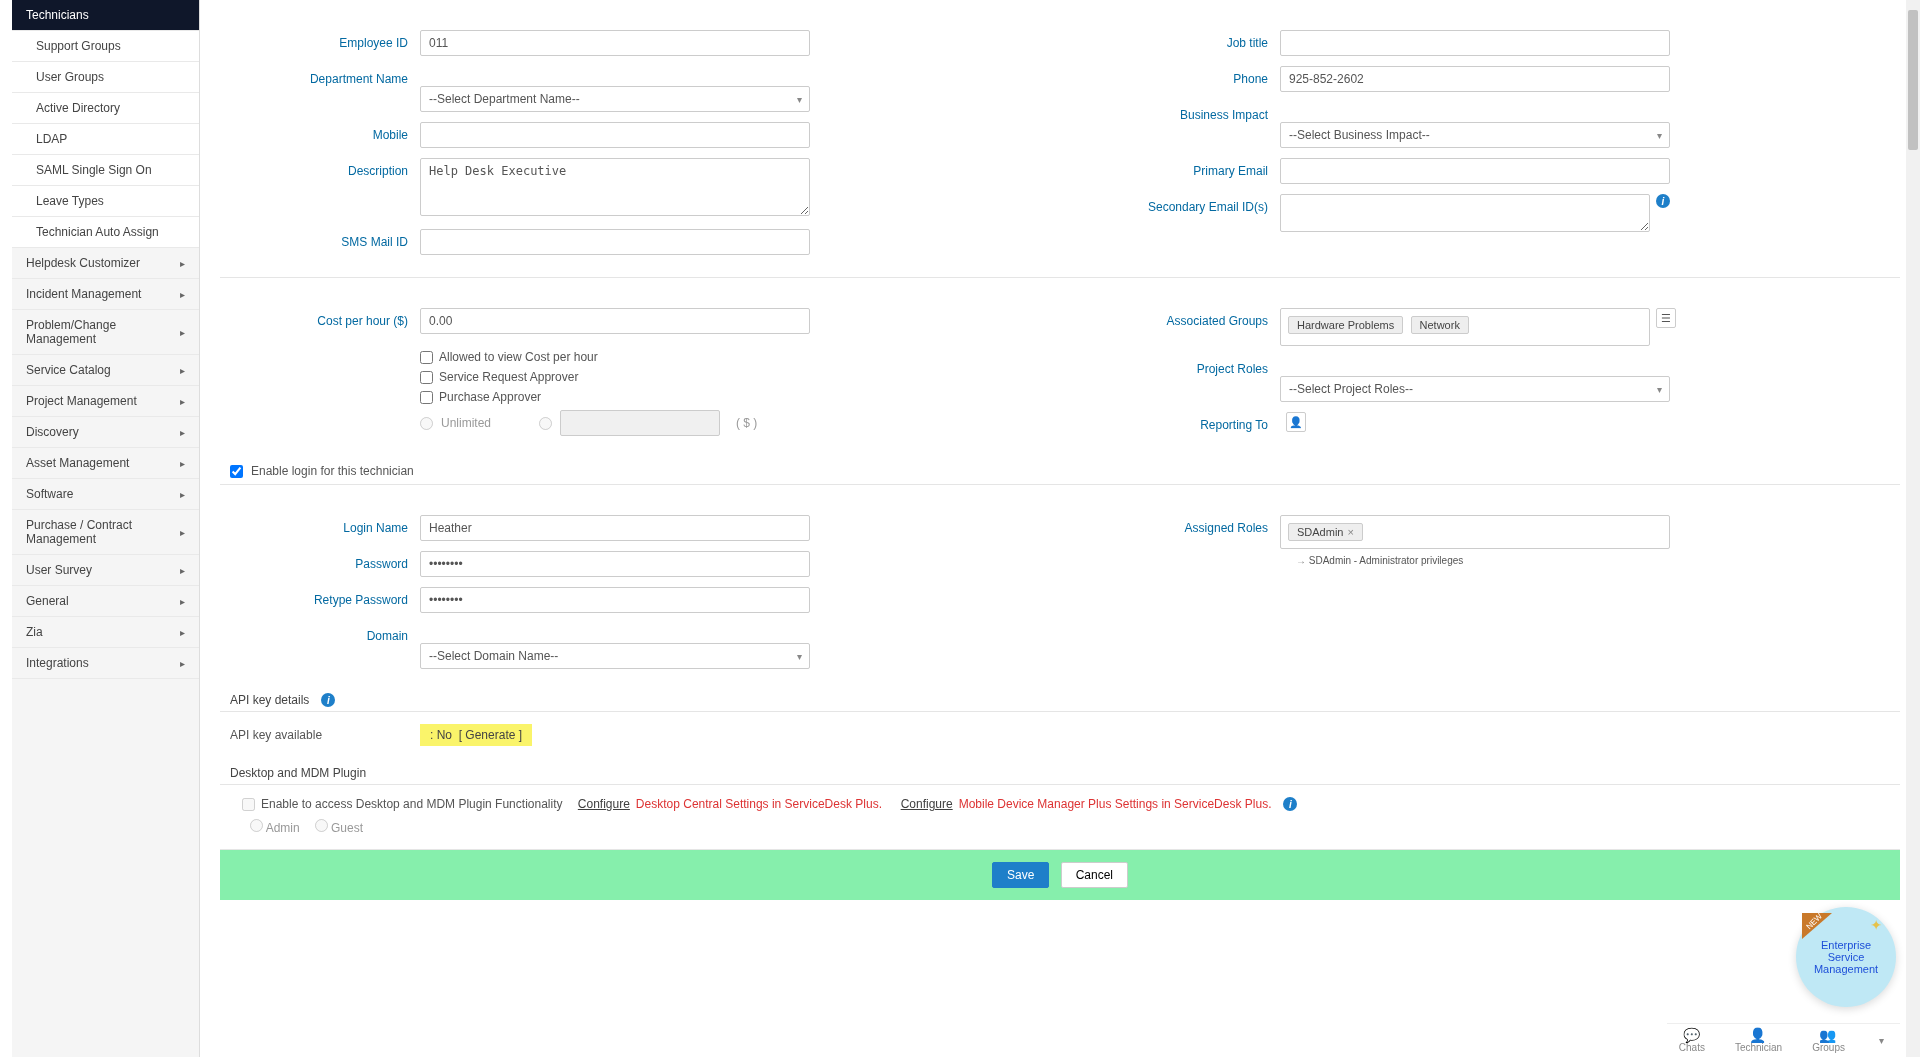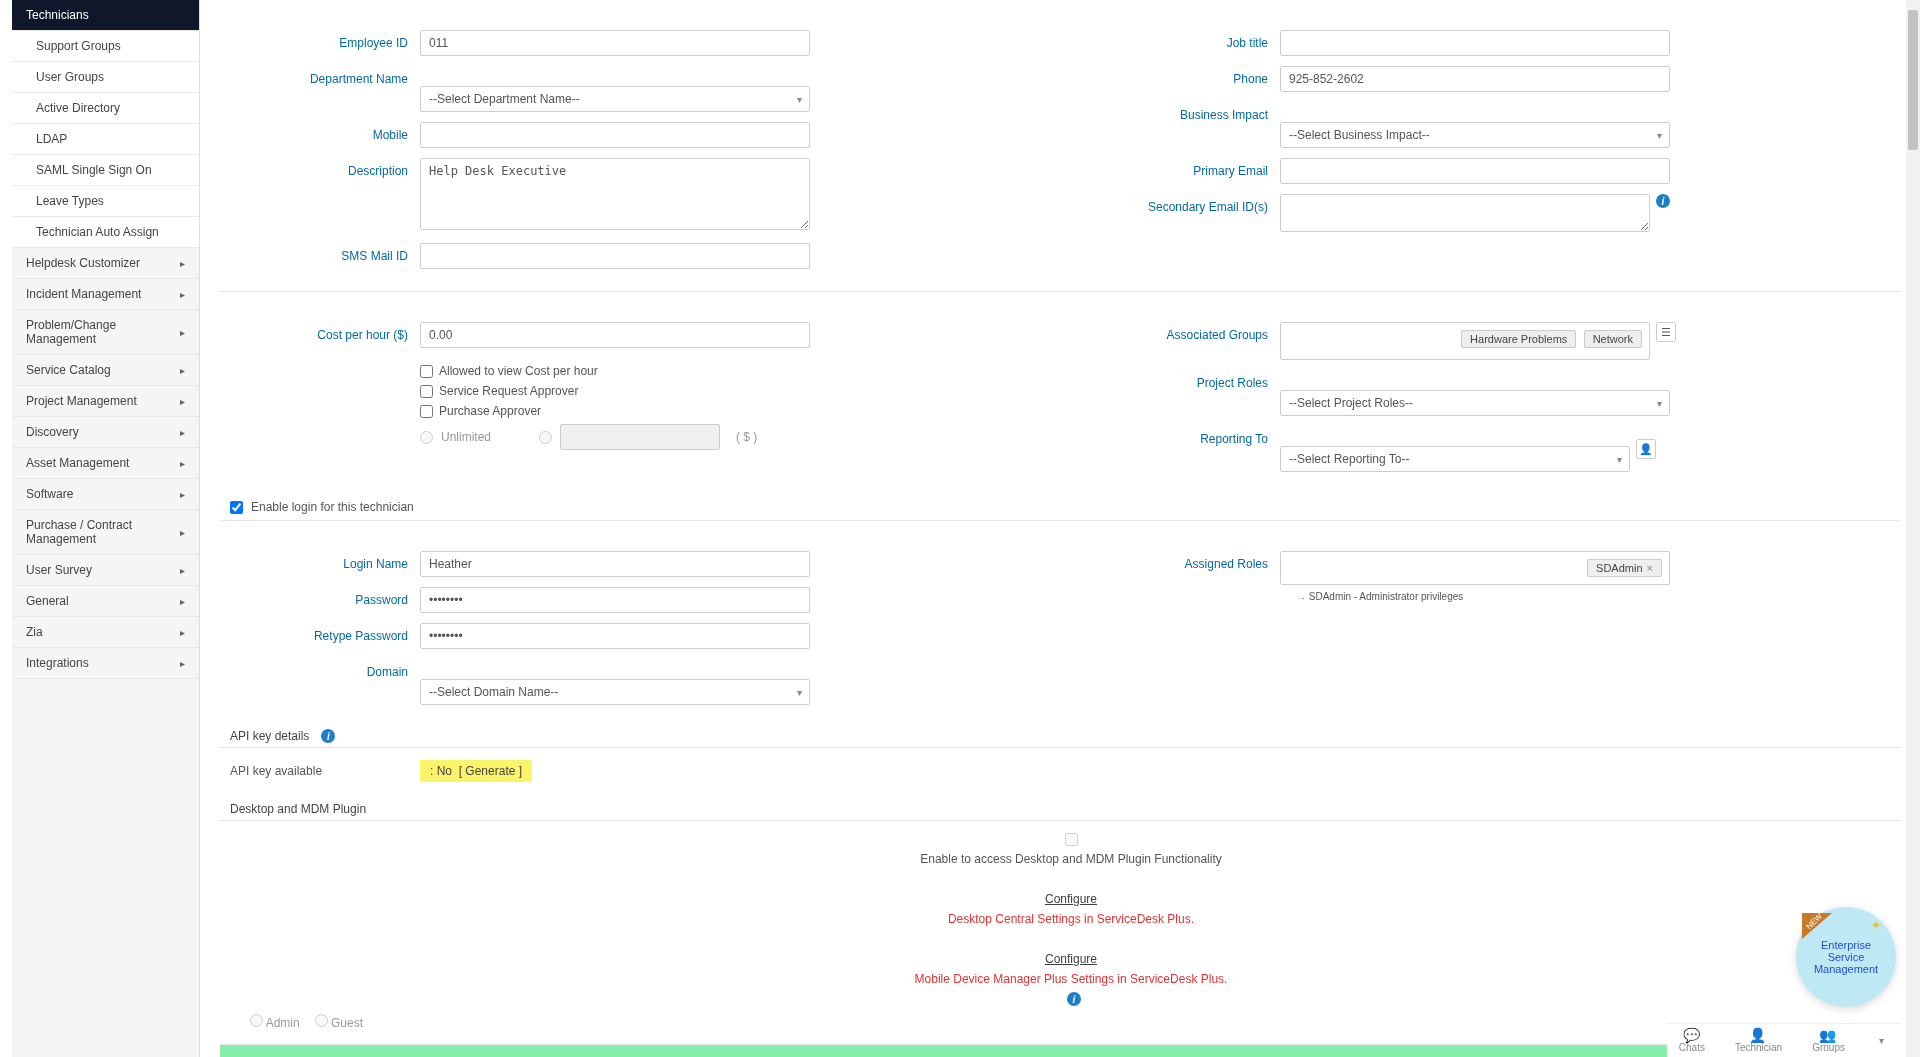--- a/index.html
+++ b/index.html
@@ -23,50 +23,50 @@
 .frow { display: flex; align-items: flex-start; margin-bottom: 10px; }
 .flabel { width: 200px; text-align: right; padding-right: 12px; padding-top: 6px; color: #0369a1; font-size:12px; }
 .fctrl { flex: 1; }
 .text-input, .select-input, textarea.text-input {
   width: 100%; max-width: 390px; border: 1px solid #ccc; padding: 5px 8px;
   font-size: 12px; background: #fff; color:#555; border-radius:2px;
 }
 .select-input { appearance: none; background: #fff; position:relative; }
 .select-wrap { position: relative; max-width: 390px; margin-top: 20px; }
 .select-wrap::after { content: "▾"; position: absolute; right: 8px; top: 50%; transform: translateY(-50%); color: #888; font-size: 10px; pointer-events:none; }
-textarea.text-input { height: 72px; resize: both; }
+textarea.text-input { height: 58px; resize: both; }
 .text-input.disabled { background:#f0f0f0; color:#aaa; }
 
 .check-row { display: flex; align-items: center; gap: 6px; margin: 6px 0; color:#555; }
 .check-row input[type=checkbox] { margin:0; }
 
 .radio-row { display:flex; align-items:center; gap:8px; color:#999; }
 .radio-row input[type=radio]{ margin:0; }
 
-.tag-box { border:1px solid #ccc; min-height:38px; padding:5px; max-width:390px; border-radius:2px;text-align:right; }
+.tag-box { border:1px solid #ccc; min-height:38px; padding:5px; max-width:390px; border-radius:2px; }
 .tag { display:inline-block; background:#eee; border:1px solid #ccc; padding:2px 8px; margin:2px; font-size:11px; color:#444; border-radius:2px; }
 .tag .x { margin-left:4px; cursor:pointer; color:#888; }
 
 .picker-icon { display:inline-flex; width:20px; height:20px; border:1px solid #ccc; align-items:center; justify-content:center; margin-left:6px; font-size:11px; color:#555; cursor:pointer; border-radius:2px; }
 .info-icon { display:inline-flex; width:14px; height:14px; border-radius:50%; background:#1e7fc9; color:#fff; font-size:10px; align-items:center; justify-content:center; font-style:italic; font-weight:bold; margin-left:6px; }
 
 .section-check { display:flex; align-items:center; gap:8px; margin: 18px 0 12px 10px; color:#555; }
 
 .hr { border:none; border-top:1px solid #e5e5e5; margin: 12px 0; }
 
 .role-note { margin-left: 16px; color:#555; margin-top:6px; font-size:10px;}
 .role-note::before { content:"→ "; color:#888; }
 
 .subhead { font-size:12px; color:#444; margin:14px 0 8px 10px; display:flex; align-items:center; gap:6px; }
 .api-row { display:flex; align-items:center; margin:6px 0 6px 10px; }
 .api-label { width:190px; color:#555; }
 .api-highlight { background:#faf46a; padding:4px 10px; color:#444; }
 .api-highlight a { color:#444; text-decoration:none; }
 
-.plugin-row { margin:8px 0 8px 22px; display:flex; align-items:center; gap:6px; flex-wrap:wrap; color:#555;flex-direction:column; }
+.plugin-row { margin:8px 0 8px 22px; display:flex; align-items:center; gap:6px; flex-wrap:wrap; color:#555; }
 .plugin-row a { color:#404040; }
 .red-text { color:#d33; }
 
 .radio-group { margin:6px 0 6px 30px; display:flex; gap:15px; color:#999; align-items:flex-start; }
 
 .footer-bar { background:#86efac; border-top:1px solid #e5e5e5; padding:12px; text-align:center; margin-top:14px; }
 .btn { padding:5px 14px; font-size:12px; border:1px solid #ccc; background:#fff; cursor:pointer; border-radius:2px; }
 .btn.primary { background:#1e7fc9; color:#fff; border-color:#1e7fc9; margin-right:8px; }
 
 
@@ -281,23 +281,20 @@
           <div class="flabel">Project Roles</div>
           <div class="fctrl">
               <div class="select-wrap">
                 <div class="text-input select-input">--Select Project Roles--</div>
               </div>
             </div>
         </div>
         <div class="frow">
           <div class="flabel">Reporting To</div>
           <div class="fctrl" style="display:flex;align-items:center;">
-            <div class="select-wrap" style="flex:1;max-width:350px;">
-                <div class="text-input select-input">--Select Reporting To--</div>
-              </div>
             <span class="picker-icon">👤</span>
           </div>
         </div>
       </div>
     </div>
 
     <div class="section-check">
       <input type="checkbox" checked="" style="">
       <span>Enable login for this technician</span>
     </div>

